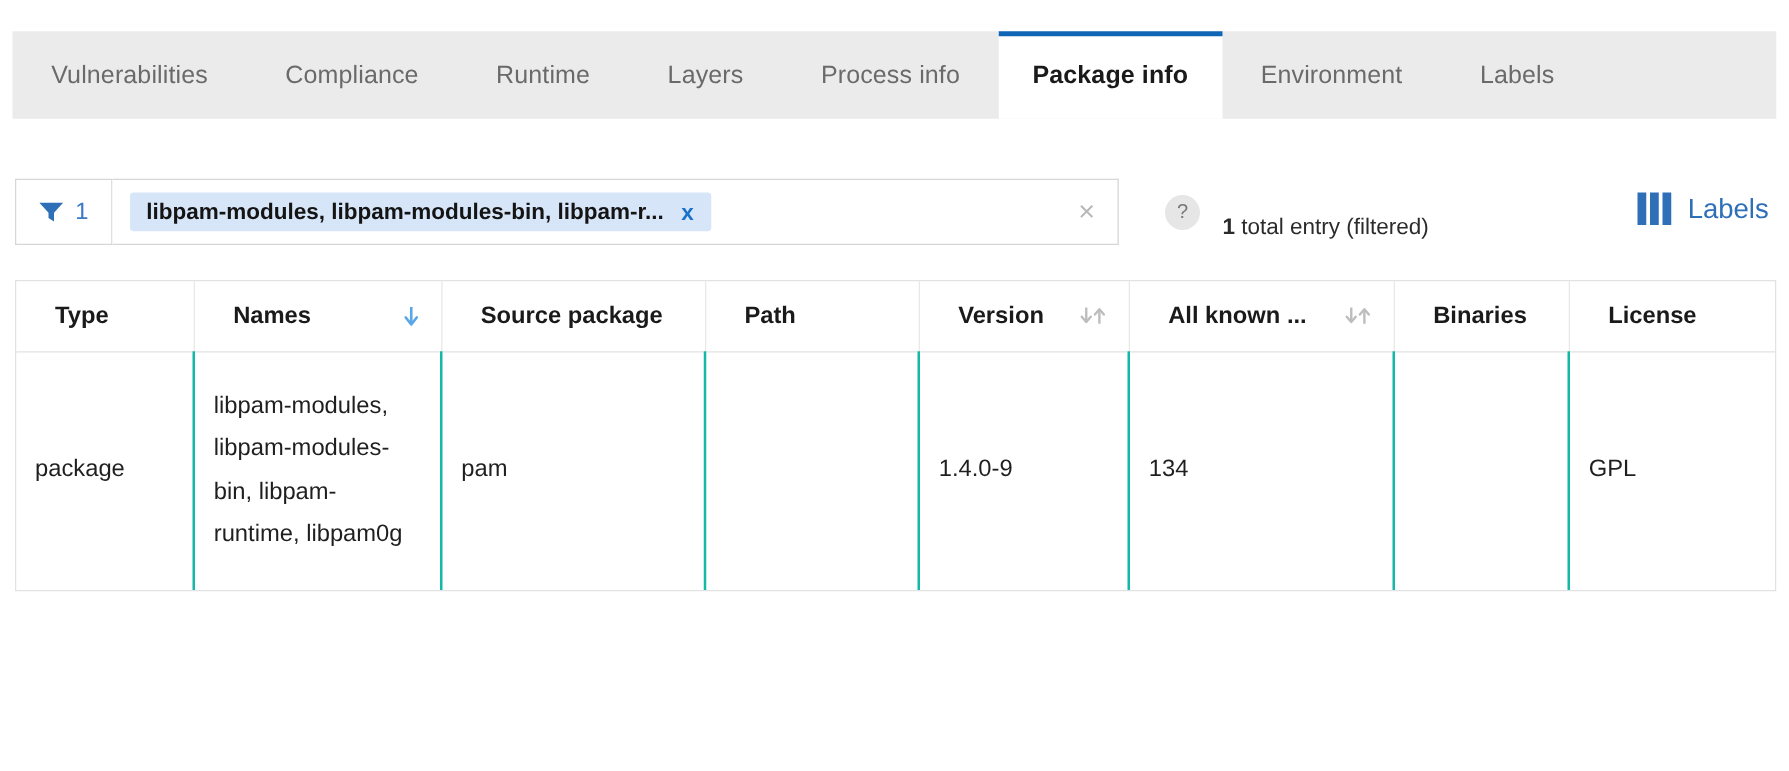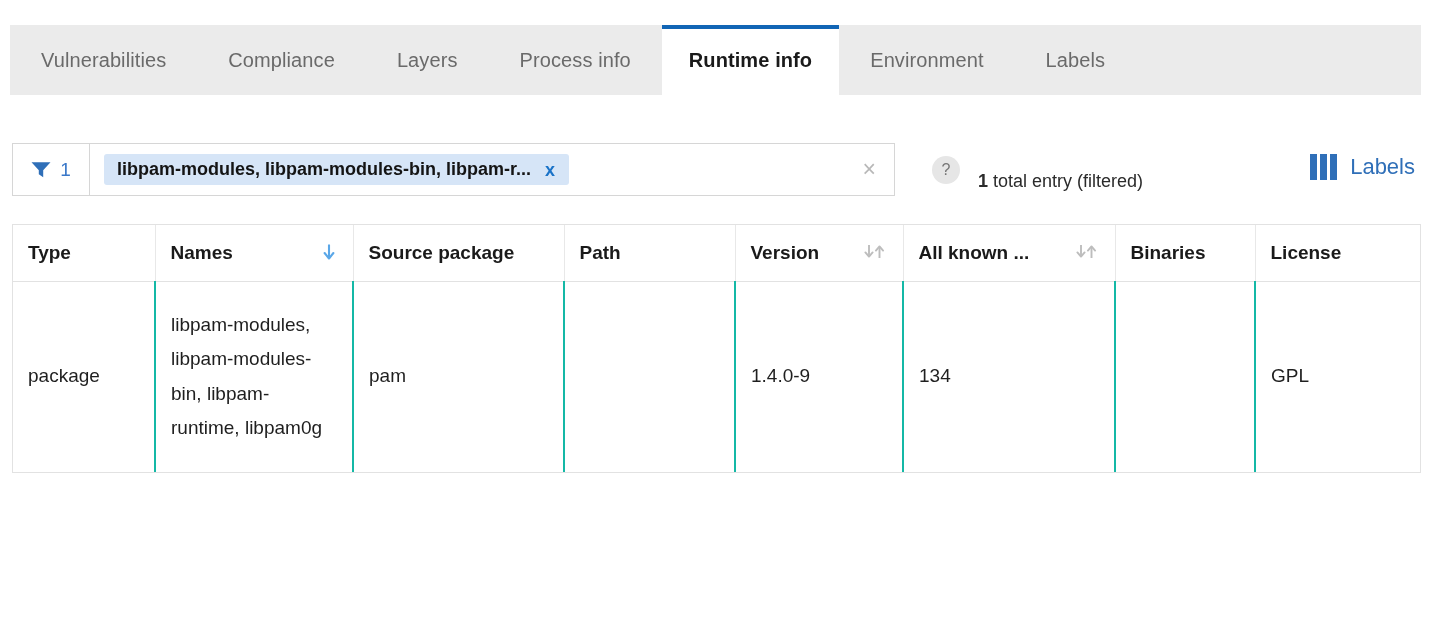--- a/index.html
+++ b/index.html
@@ -194,23 +194,24 @@
     font-weight: bold;
     color: #1a1a1a;
     vertical-align: middle;
     cursor: pointer;
     white-space: nowrap;
     overflow: hidden;
   }
   thead th:last-child { border-right: none; }
   .th-inner {
     display: flex;
-    align-items: flex-start;
+    align-items: center;
     justify-content: space-between;
     gap: 6px;
+    margin-left: 16px;
   }
   .sort-ic { display: flex; align-items: center; flex: 0 0 auto; }
   tbody td {
     border-right: 2px solid #14b8a6;
     padding: 26px 15px 26px 15px;
     font-size: 19px;
     color: #1f1f1f;
     vertical-align: middle;
     line-height: 1.82;
     word-wrap: break-word;
@@ -222,27 +223,30 @@
 <body>
 
 <div class="tabbar">
   <div class="tab">
     <span>Vulnerabilities</span>
   </div>
   <div class="tab">
     <span>Compliance</span>
   </div>
   <div class="tab">
+    <span>Runtime</span>
+  </div>
+  <div class="tab">
     <span>Layers</span>
   </div>
   <div class="tab">
     <span>Process info</span>
   </div>
   <div class="tab active">
-    <span>Runtime info</span>
+    <span>Package info</span>
   </div>
   <div class="tab">
     <span>Environment</span>
   </div>
   <div class="tab">
     <span>Labels</span>
   </div>
 </div>
 
 <div class="toolbar">

